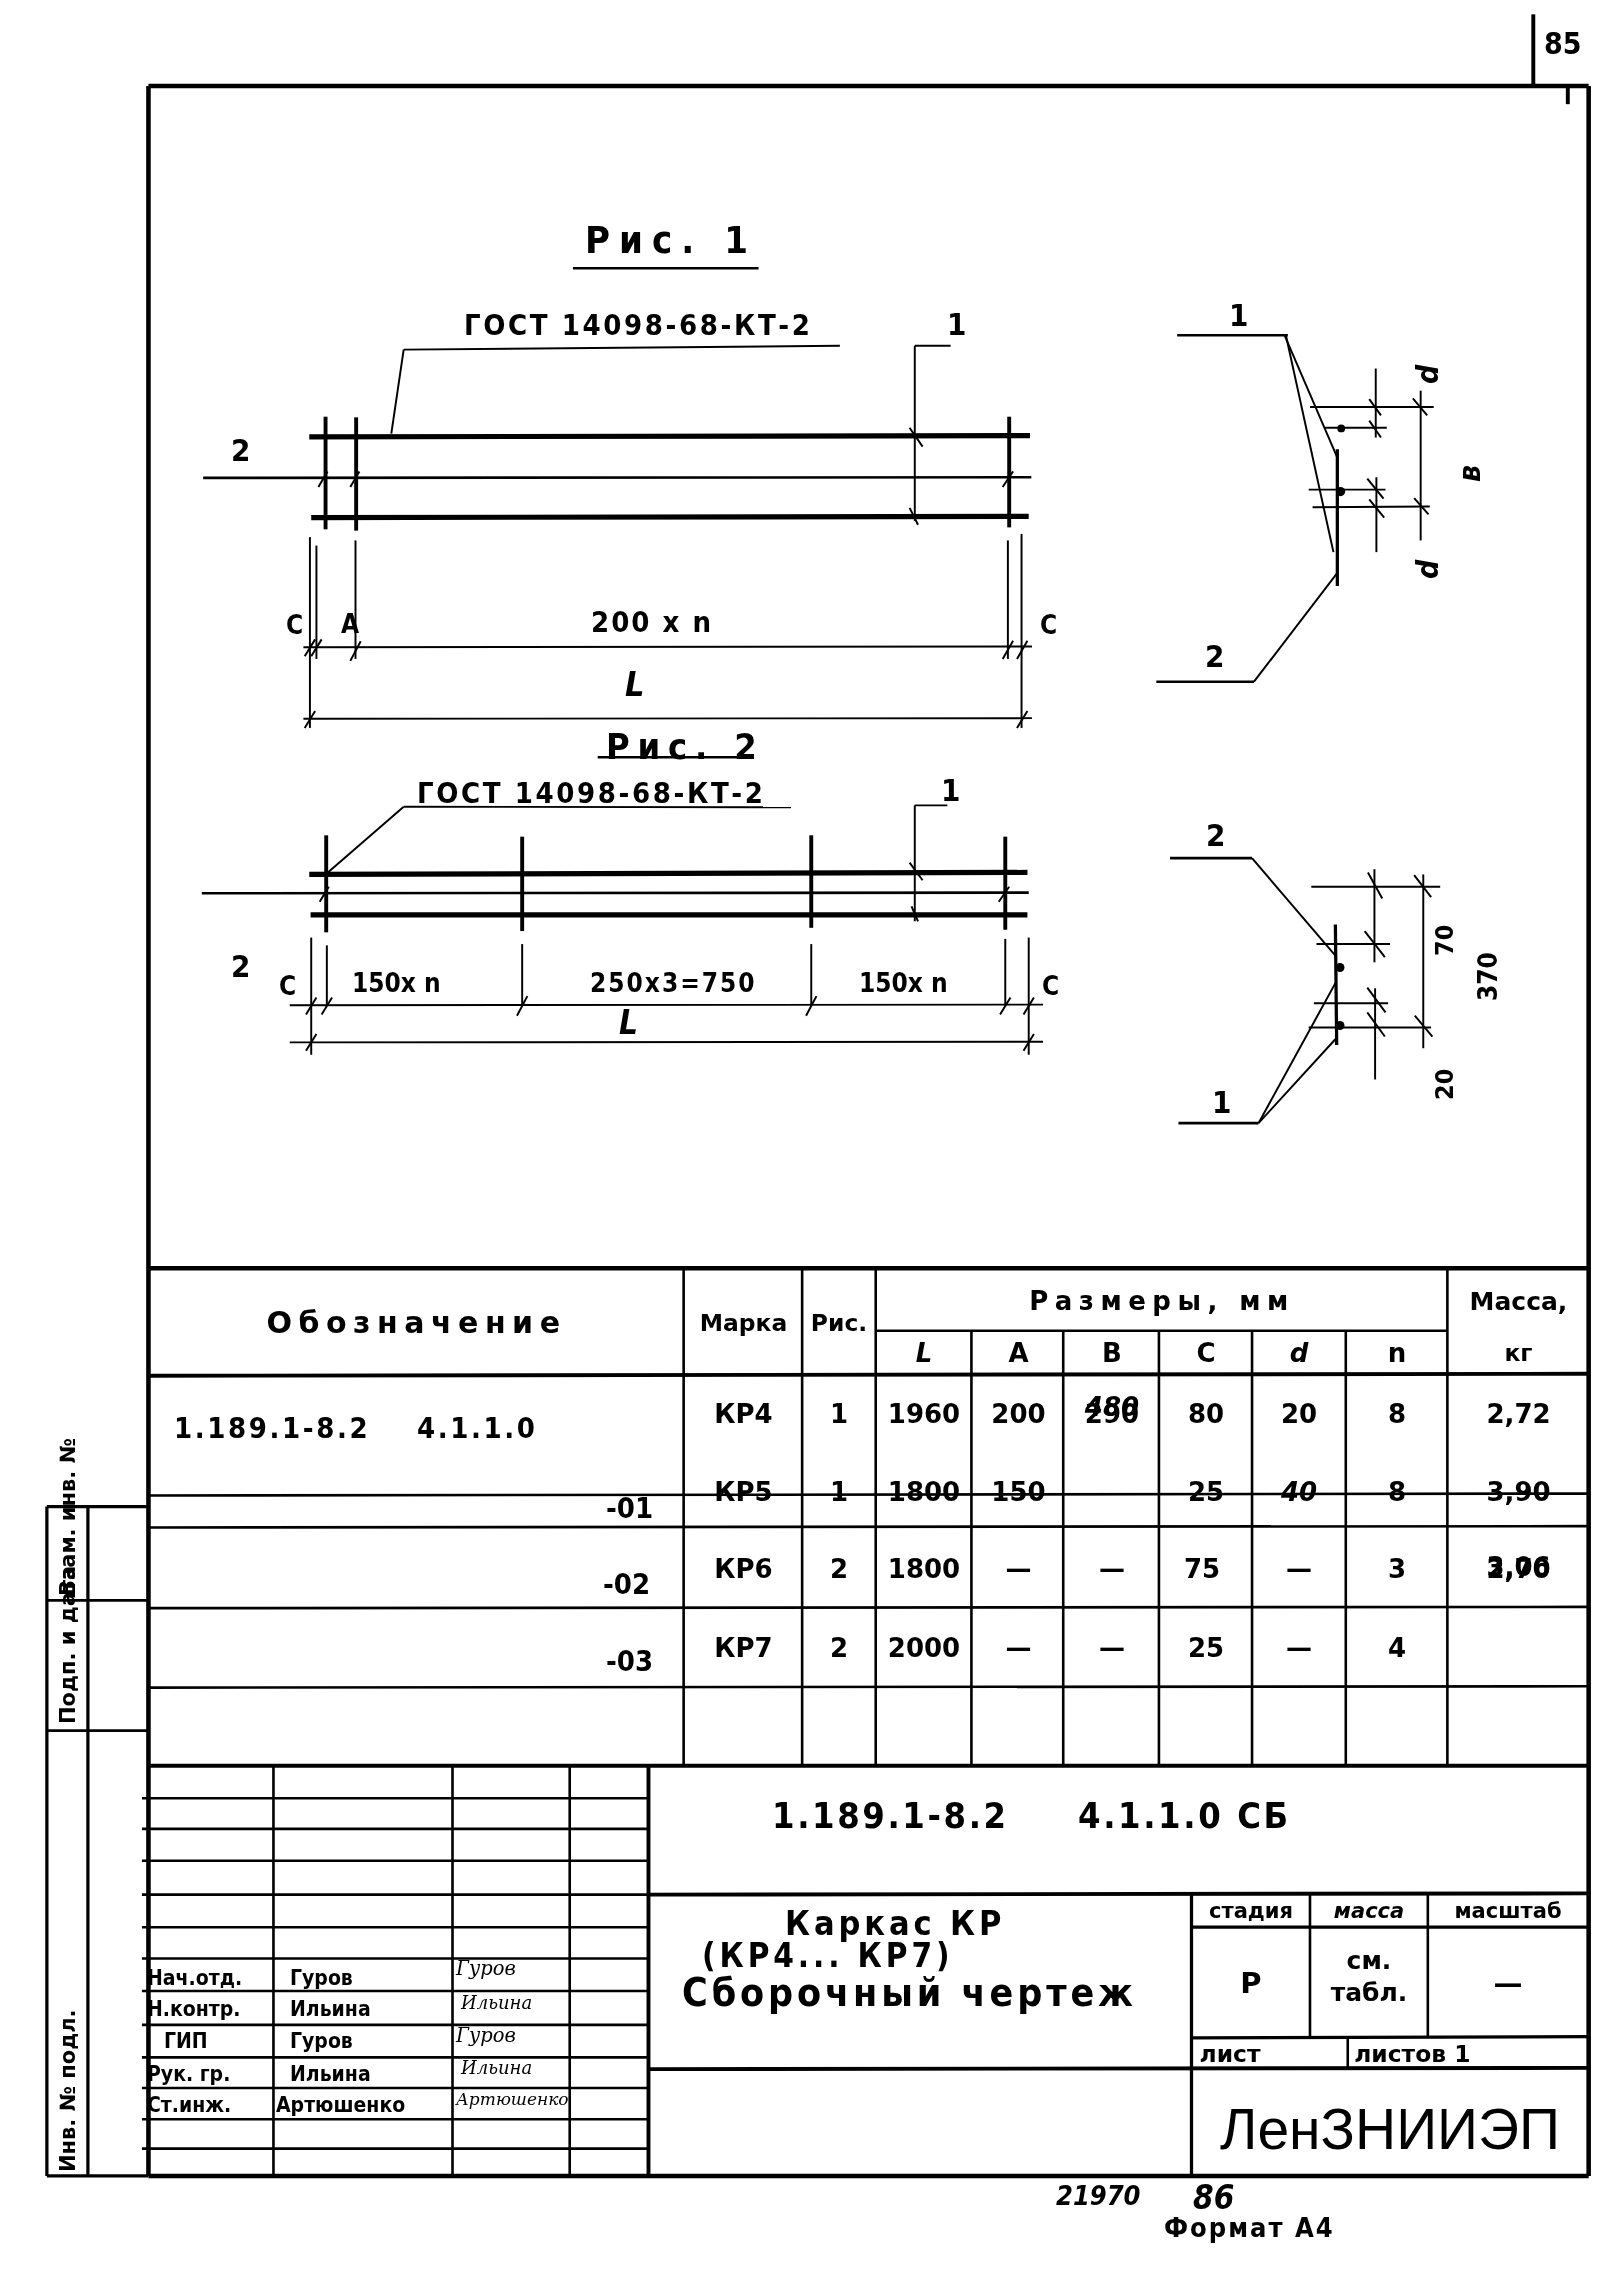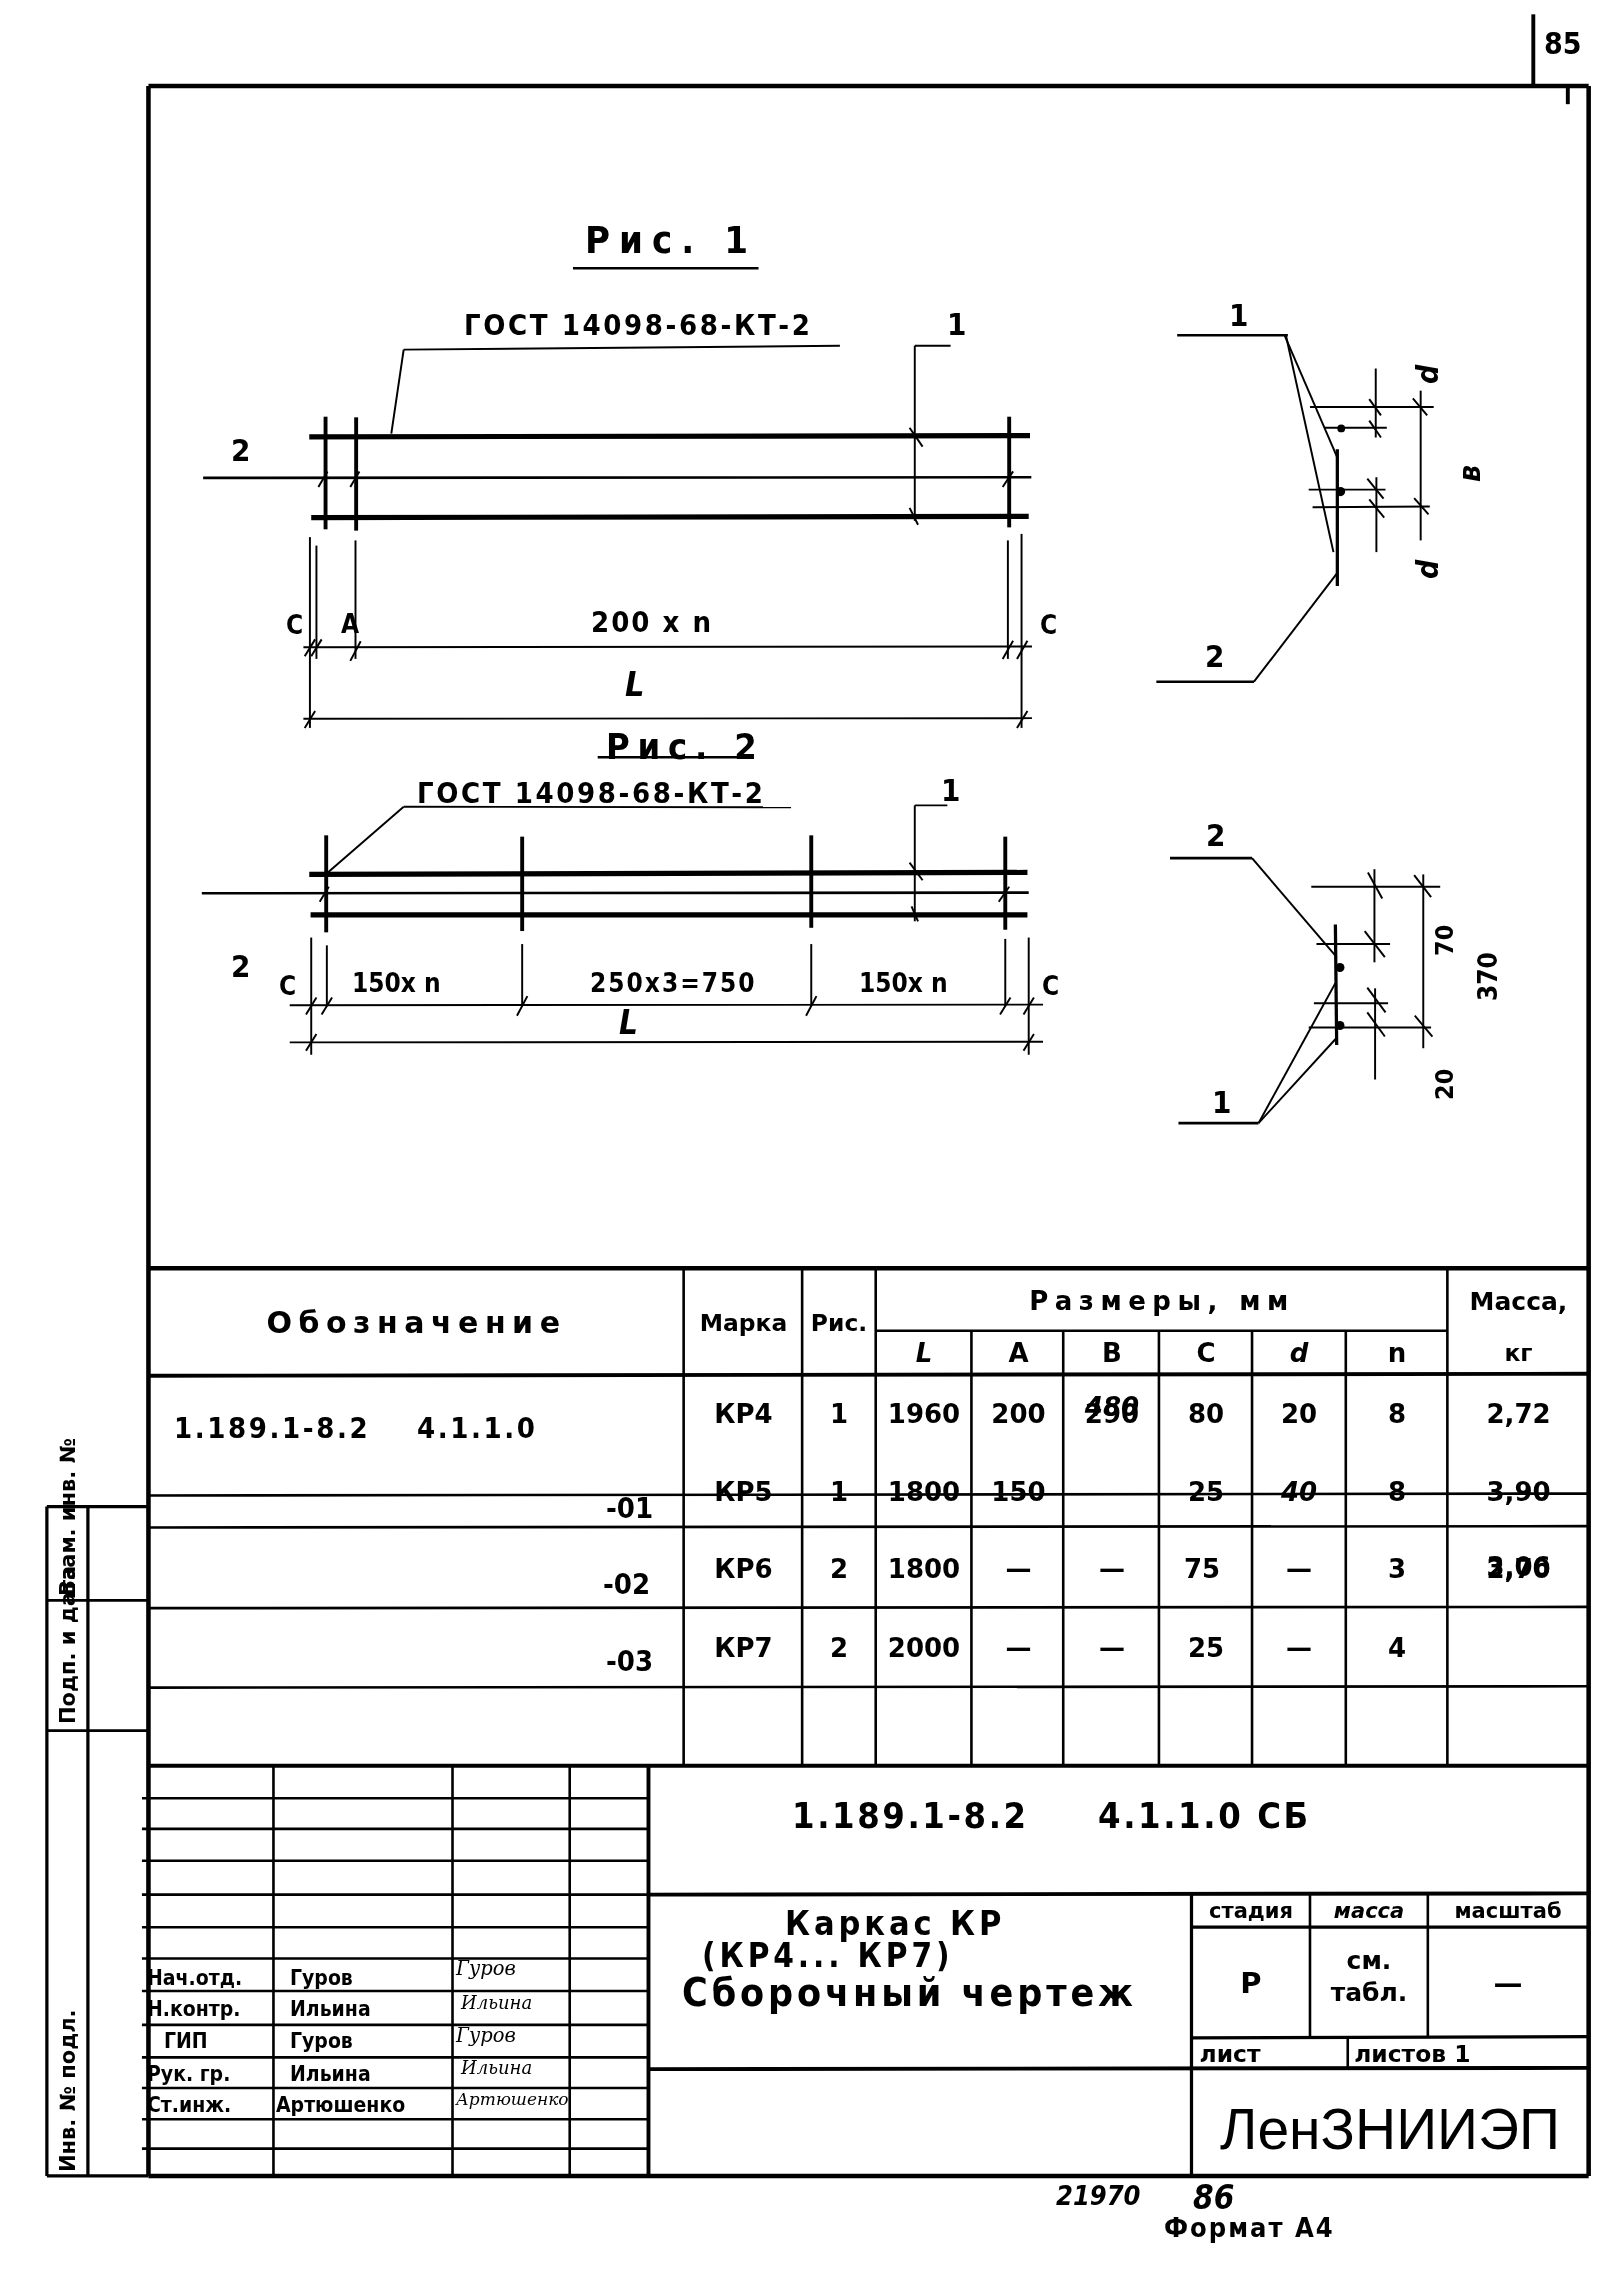--- a/index.html
+++ b/index.html
@@ -606,21 +606,21 @@
 <div class="cell" style="left:685px;top:1609px;width:117px;height:77px;font-size:26px;">КР7</div>
 <div class="cell" style="left:803px;top:1609px;width:72px;height:77px;font-size:26px;">2</div>
 <div class="cell" style="left:877px;top:1609px;width:94px;height:77px;font-size:26px;">2000</div>
 <div class="cell" style="left:973px;top:1609px;width:91px;height:77px;font-size:26px;">—</div>
 <div class="cell" style="left:1065px;top:1609px;width:94px;height:77px;font-size:26px;">—</div>
 <div class="cell" style="left:1160px;top:1609px;width:92px;height:77px;font-size:26px;">25</div>
 <div class="cell" style="left:1253px;top:1609px;width:92px;height:77px;font-size:26px;">—</div>
 <div class="cell" style="left:1347px;top:1609px;width:100px;height:77px;font-size:26px;">4</div>
 <div class="cell" style="left:1449px;top:1528px;width:139px;height:77px;font-size:26px;">3,06</div>
 
-<div class="abs t" style="left:772px;top:1798px;font-size:36px;letter-spacing:2.6px;white-space:pre;margin-left:20px;">1.189.1-8.2     4.1.1.0 СБ</div>
+<div class="abs t" style="left:772px;top:1798px;font-size:36px;letter-spacing:2.6px;white-space:pre;">1.189.1-8.2     4.1.1.0 СБ</div>
 
 <div class="abs t" style="left:785px;top:1906px;font-size:34px;letter-spacing:3.9px;text-align:center;">Каркас КР</div>
 <div class="abs t" style="left:702px;top:1939px;font-size:33px;letter-spacing:3.9px;">(КР4... КР7)</div>
 <div class="abs t" style="left:682px;top:1973px;font-size:39px;letter-spacing:3.9px;">Сборочный чертеж</div>
 
 <div class="cell" style="left:1193px;top:1895px;width:116px;height:31px;font-size:21px;">стадия</div>
 <div class="cell" style="left:1311px;top:1895px;width:116px;height:31px;font-size:21px;font-style:italic;">масса</div>
 <div class="cell" style="left:1429px;top:1895px;width:158px;height:31px;font-size:21px;">масштаб</div>
 <div class="cell" style="left:1193px;top:1929px;width:116px;height:108px;font-size:29px;">Р</div>
 <div class="cell" style="left:1311px;top:1944px;width:116px;height:33px;font-size:25px;">см.</div>

